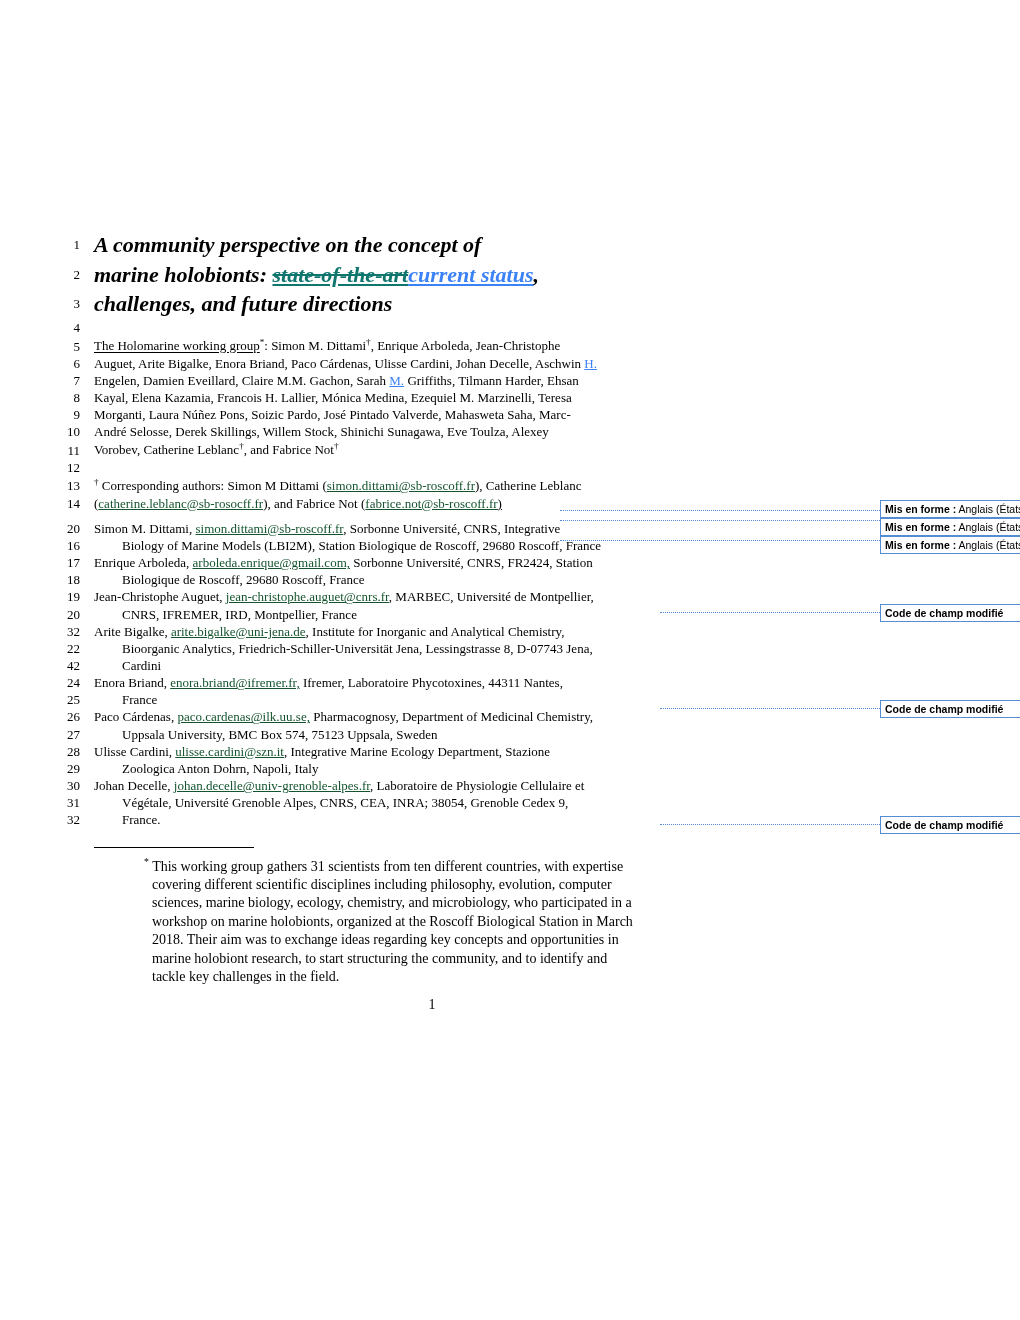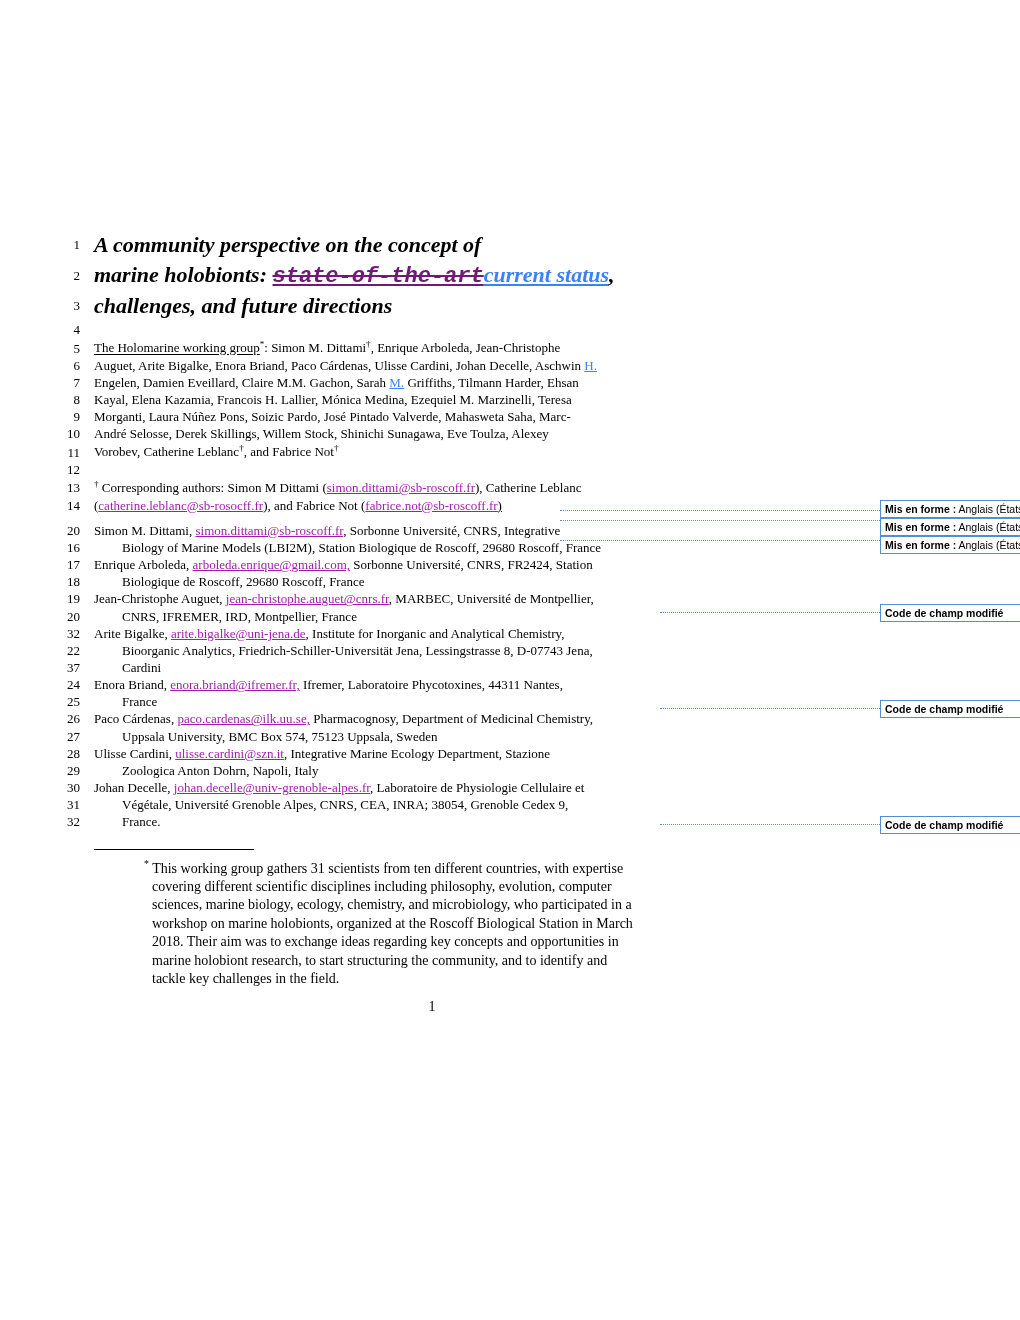--- a/index.html
+++ b/index.html
@@ -31,30 +31,30 @@
     font-family: "Times New Roman", serif;
   }
   .title-block .content {
     font-weight: bold;
     font-style: italic;
     font-size: 22px;
     line-height: 1.35;
     color: #000;
   }
   .title-block .ln { font-size: 13px; align-self: center; }
-  .strike { text-decoration: line-through underline; color: #701a75; font-family: Liberation Mono, monospace; }
+  .strike { text-decoration: line-through underline; color: #0f766e; }
   .ins { text-decoration: underline; color: #3b82f6; }
   .body-line .content {
     font-size: 13px;
     line-height: 1.32;
     color: #000;
   }
   .body-line { margin-top: 0; }
   .u { text-decoration: underline; }
-  .link { color: #a21caf; text-decoration: underline; }
+  .link { color: #14532d; text-decoration: underline; }
   .indent { padding-left: 28px; display: inline-block; }
   sup { font-size: 0.7em; vertical-align: super; }
   .footnote-rule {
     width: 160px;
     border: none;
     border-top: 1px solid #000;
     margin: 18px 0 6px 36px;
   }
   .footnote {
     font-size: 14px;
@@ -195,21 +195,21 @@
   </div>
   <div class="line body-line">
     <span class="ln">32</span>
     <span class="content"><span>Arite Bigalke, </span><span class="link">arite.bigalke@uni-jena.de</span><span>, Institute for Inorganic and Analytical Chemistry,</span></span>
   </div>
   <div class="line body-line">
     <span class="ln">22</span>
     <span class="content"><span class="indent">Bioorganic Analytics, Friedrich-Schiller-Universität Jena, Lessingstrasse 8, D-07743 Jena,</span></span>
   </div>
   <div class="line body-line">
-    <span class="ln">37</span>
+    <span class="ln">42</span>
     <span class="content"><span class="indent">Cardini</span></span>
   </div>
   <div class="line body-line">
     <span class="ln">24</span>
     <span class="content"><span>Enora Briand, </span><span class="link">enora.briand@ifremer.fr,</span><span> Ifremer, Laboratoire Phycotoxines, 44311 Nantes,</span></span>
   </div>
   <div class="line body-line">
     <span class="ln">25</span>
     <span class="content"><span class="indent">France</span></span>
   </div>

